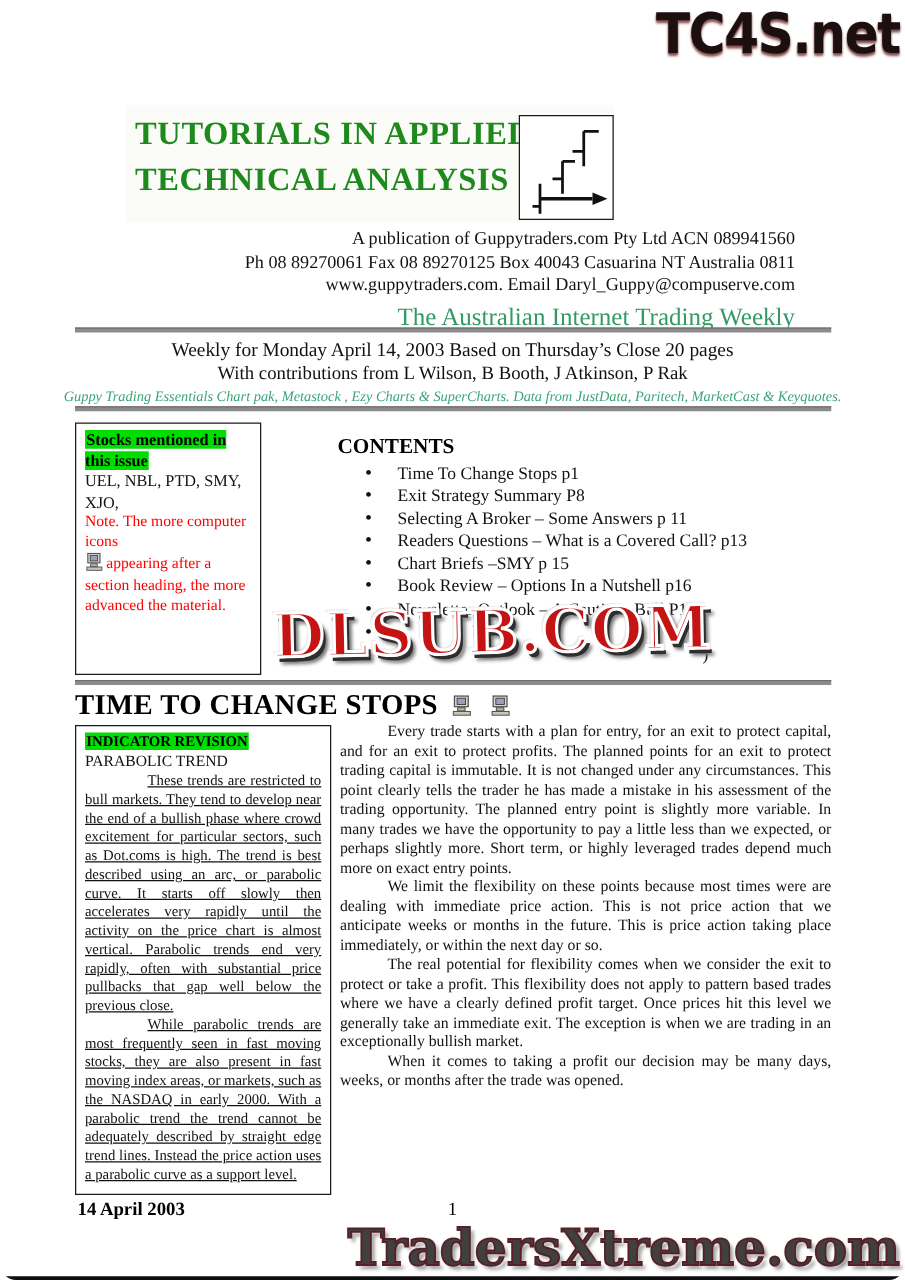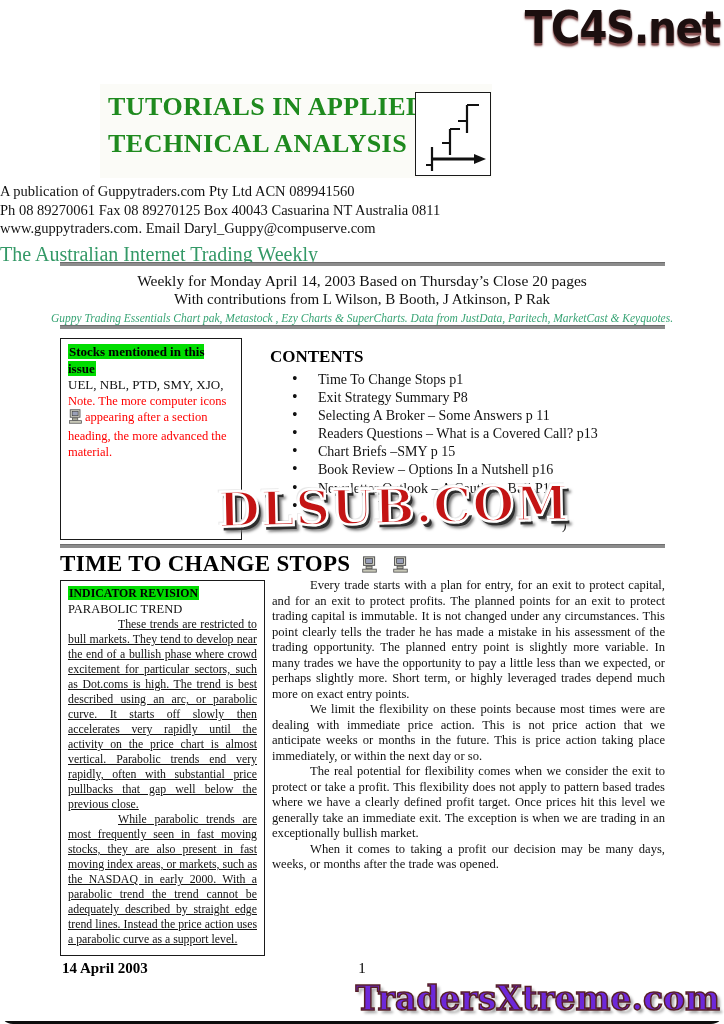--- a/index.html
+++ b/index.html
@@ -20,50 +20,50 @@
     font-family:"DejaVu Serif", serif; font-weight:bold;
     font-size:48px; letter-spacing:1px; line-height:52px;
     color:#c41414;
     -webkit-text-stroke:2.5px #ffffff;
     text-shadow:3px 4px 0 #2e2e2e, 5px 6px 3px #777777, -2px -2px 0 #e8e8e8;
     transform:rotate(-1.2deg); white-space:nowrap; z-index:30;
   }
   .txtreme{
     position:absolute; top:980px; right:4px;
     font-family:"DejaVu Serif", serif; font-weight:bold;
-    font-size:33px; line-height:38px; letter-spacing:0px;
-    color:#6d28d9;
+    font-size:40px; line-height:38px; letter-spacing:0px;
+    color:#404040;
     -webkit-text-stroke:1.5px #571f26;
     text-shadow:0 0 3px #f2f2f2, 3px 3px 3px #9a9a9a;
     white-space:nowrap; z-index:30;
   }
   .bottom-edge{position:absolute; left:0; bottom:0; width:724px; height:3px; background:#0d0d0d;}
   
   .title-panel{position:absolute; left:100px; top:84px; width:392px; height:94px; background:#fbfbf7;}
   .mast-title{
     position:absolute; left:108px; top:88px; width:310px;
     color:#1e8a1e; font-weight:bold; font-size:26px; line-height:37px;
     letter-spacing:0.5px; white-space:nowrap;
   }
   .chart-icon-box{
     position:absolute; left:415px; top:92px; width:74px; height:82px;
     background:#ffffff; border:1.5px solid #1a1a1a;
   }
-  .pub-block{position:absolute; left:0; top:182px; width:636px; text-align:left;}
+  .pub-block{position:absolute; left:0; top:182px; width:636px; text-align:right;}
   .pub-line{font-size:14.5px; line-height:18.5px; color:#111;}
   .tagline{margin-top:4px; font-size:20px; line-height:24px; color:#349967;}
   .hr{position:absolute; left:60px; width:605px; height:3px; background:#8c8c8c; border-top:1px solid #6e6e6e;}
   .hr1{top:262px;} .hr2{top:325px;} .hr3{top:544px;}
   .issue-block{position:absolute; left:0; top:271px; width:724px; text-align:center;}
   .weekly-line{font-size:15.5px; line-height:19px; color:#111;}
   .contrib-line{font-size:15px; line-height:19px; color:#111;}
   .credits-line{font-size:11.5px; line-height:15px; font-style:italic; color:#3aa576; margin-top:2px;}
   
   .stocks-box{
-    position:absolute; left:60px; top:338px; width:182px; height:202px;
+    position:absolute; left:60px; top:338px; width:149px; height:202px;
     border:1.5px solid #1a1a1a; padding:5px 7px; box-sizing:border-box;
     font-size:13px; line-height:16.5px;
   }
   .hl-green{background:#00dd00; font-weight:bold; color:#000; padding:0 1px;}
   .stocks-line{color:#111;}
   .red-note{color:#ff0000; font-size:12.5px; line-height:15.8px;}
   .pc-icon{display:inline-block; vertical-align:-3px; margin-right:2px;}
   .contents{position:absolute; left:270px; top:347px; width:400px;}
   .contents-heading{font-weight:bold; font-size:17px; line-height:20px; color:#000;}
   .contents-list{list-style:none; margin:4px 0 0 22px; padding:0; font-size:14px; line-height:18.1px; color:#111;}

